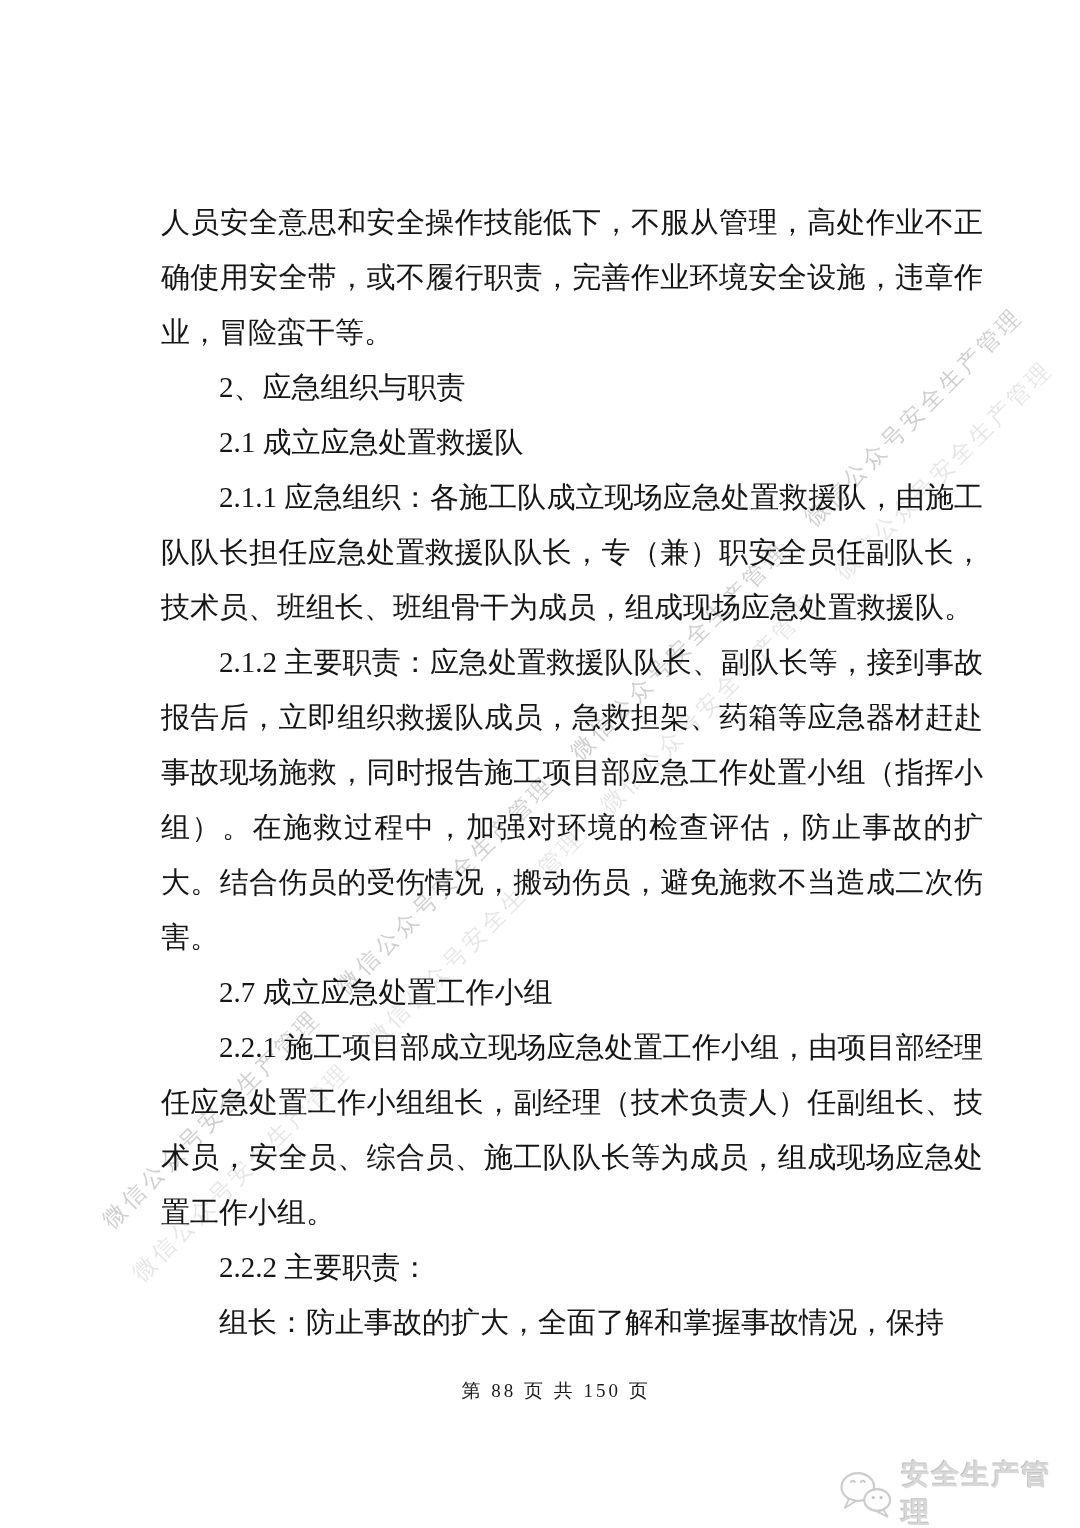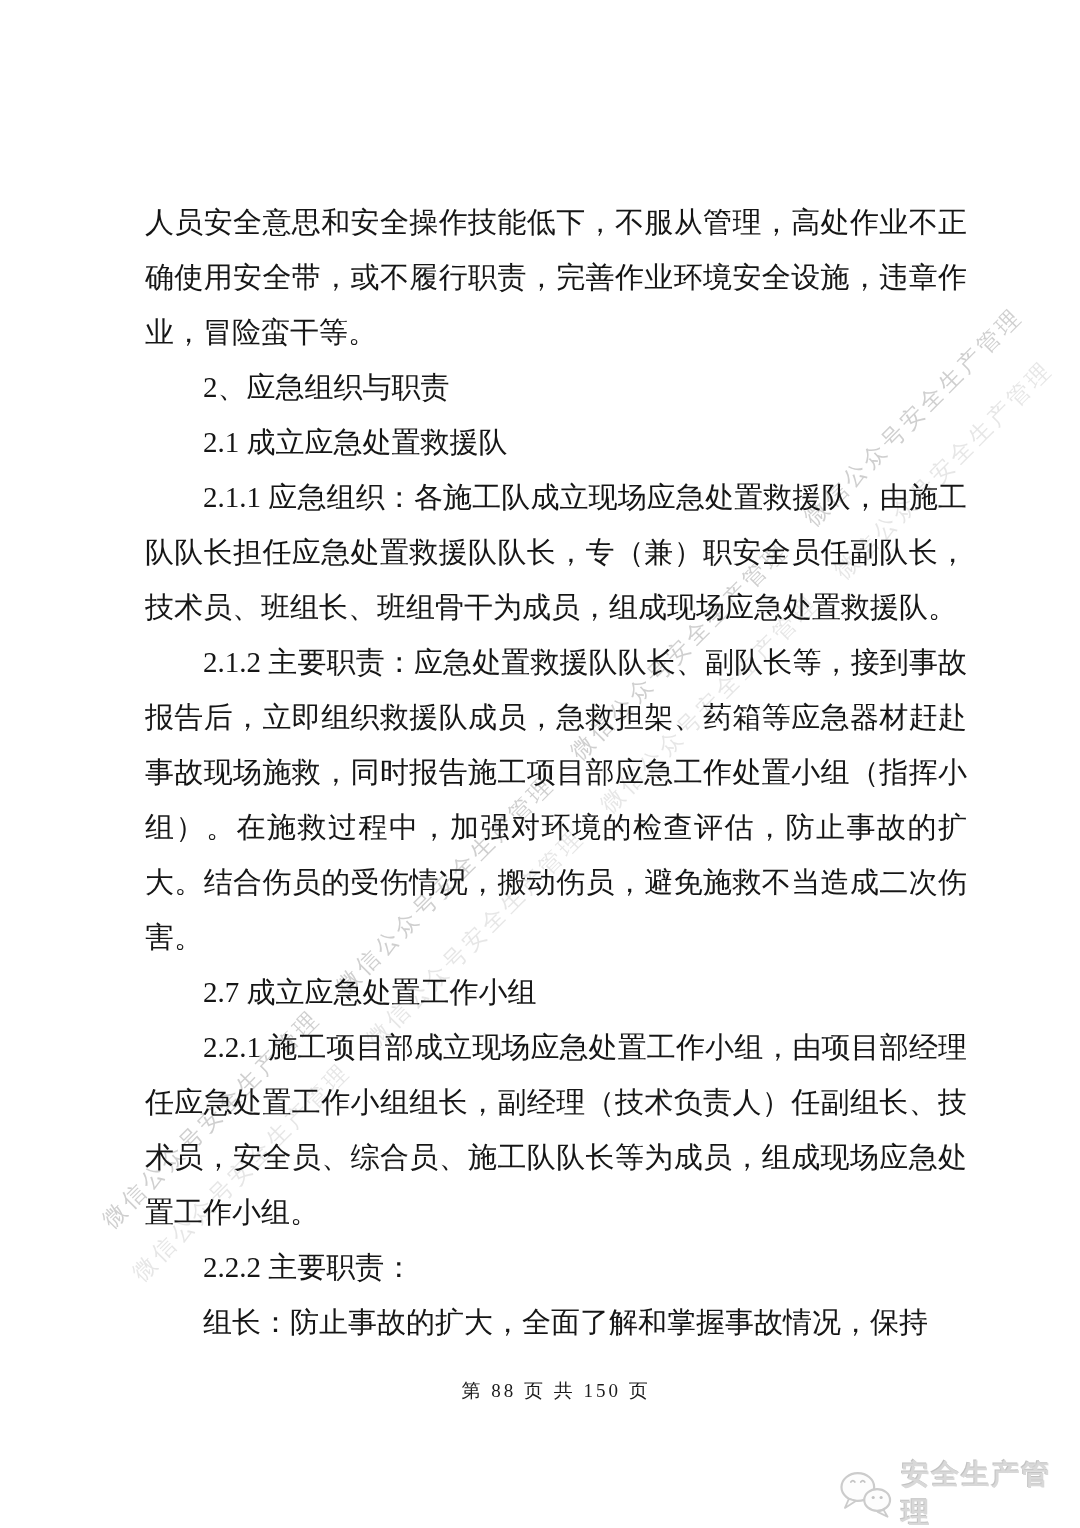--- a/index.html
+++ b/index.html
@@ -37,21 +37,21 @@
   }
   .wm-secondary {
     left: -45px; top: 823px; width: 1240px;
     opacity: 0.28;
   }
   .wm-rep { margin-left: 34px; }
 
   
   .content {
     position: absolute;
-    left: 145px; top: 195px; width: 822px;
+    left: 161px; top: 195px; width: 822px;
     z-index: 2;
     font-size: 29px;
     line-height: 55px;
     color: #161616;
     text-align: justify;
     text-justify: inter-character;
   }
   .content p { margin: 0; }
   .indent { text-indent: 58px; }
   .bold { font-weight: normal; }

